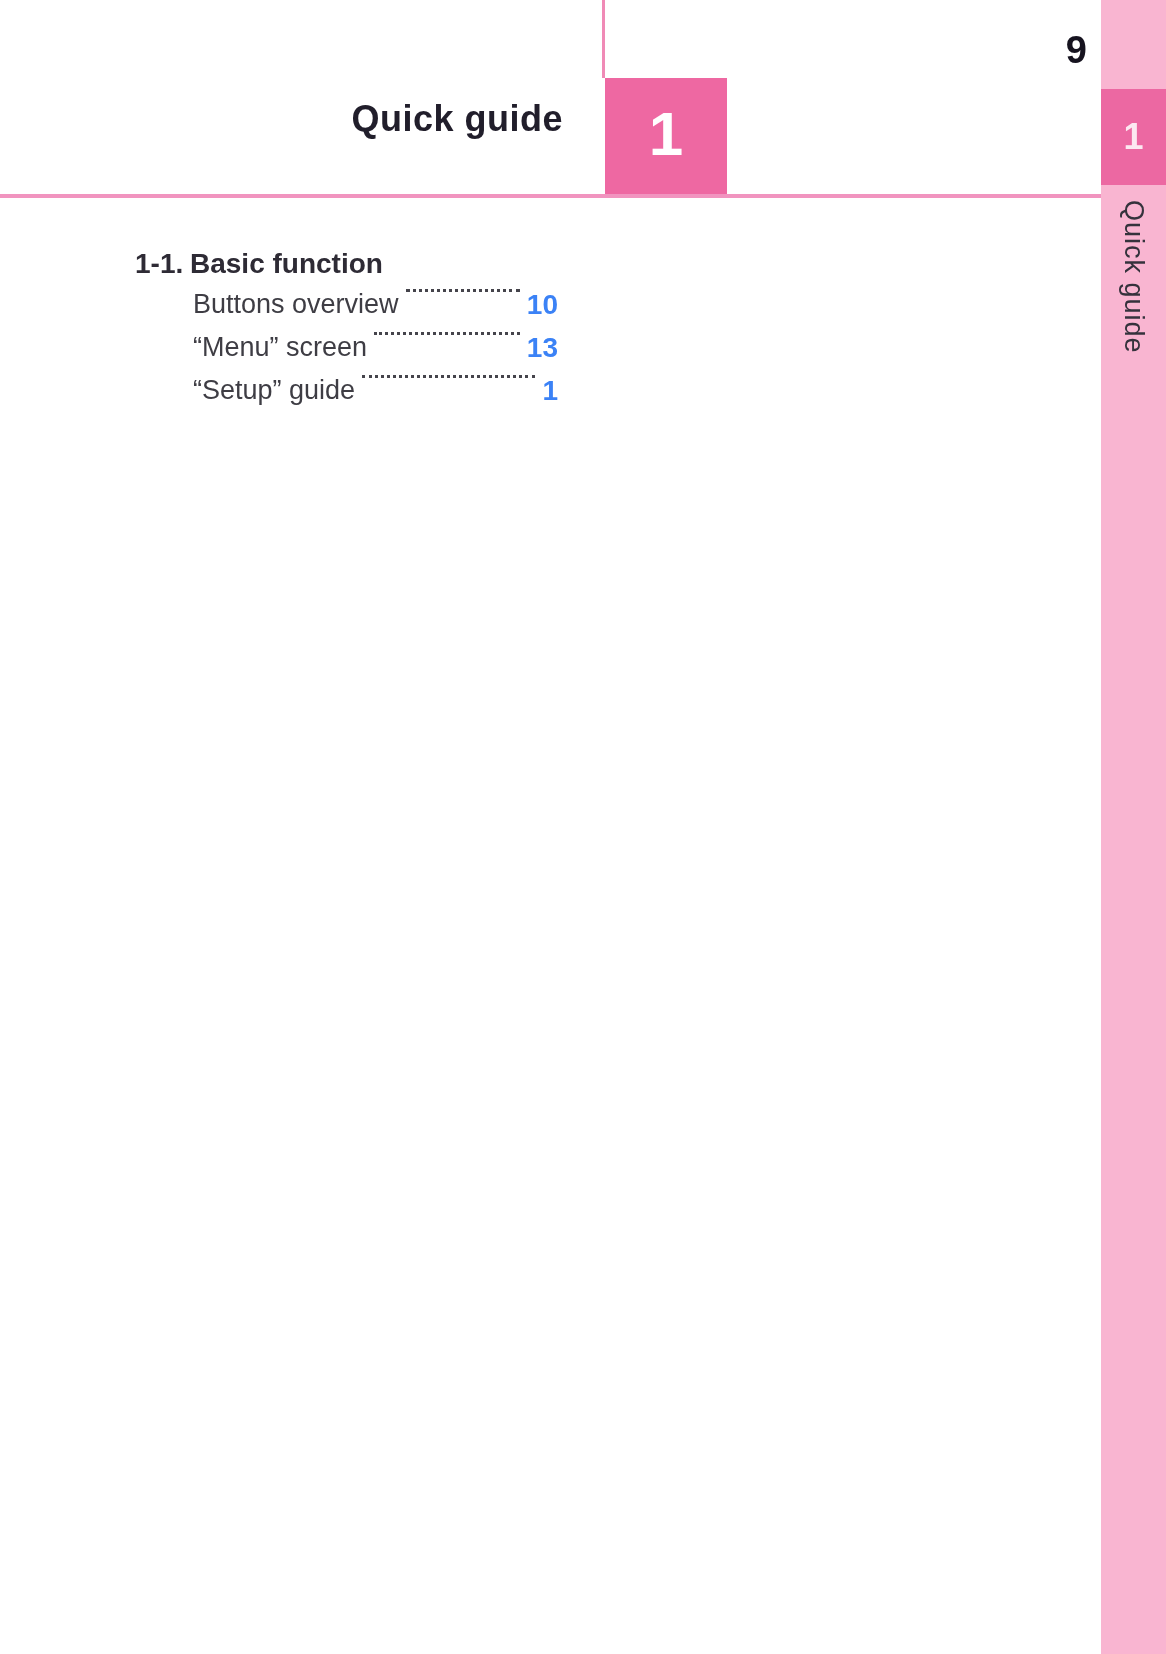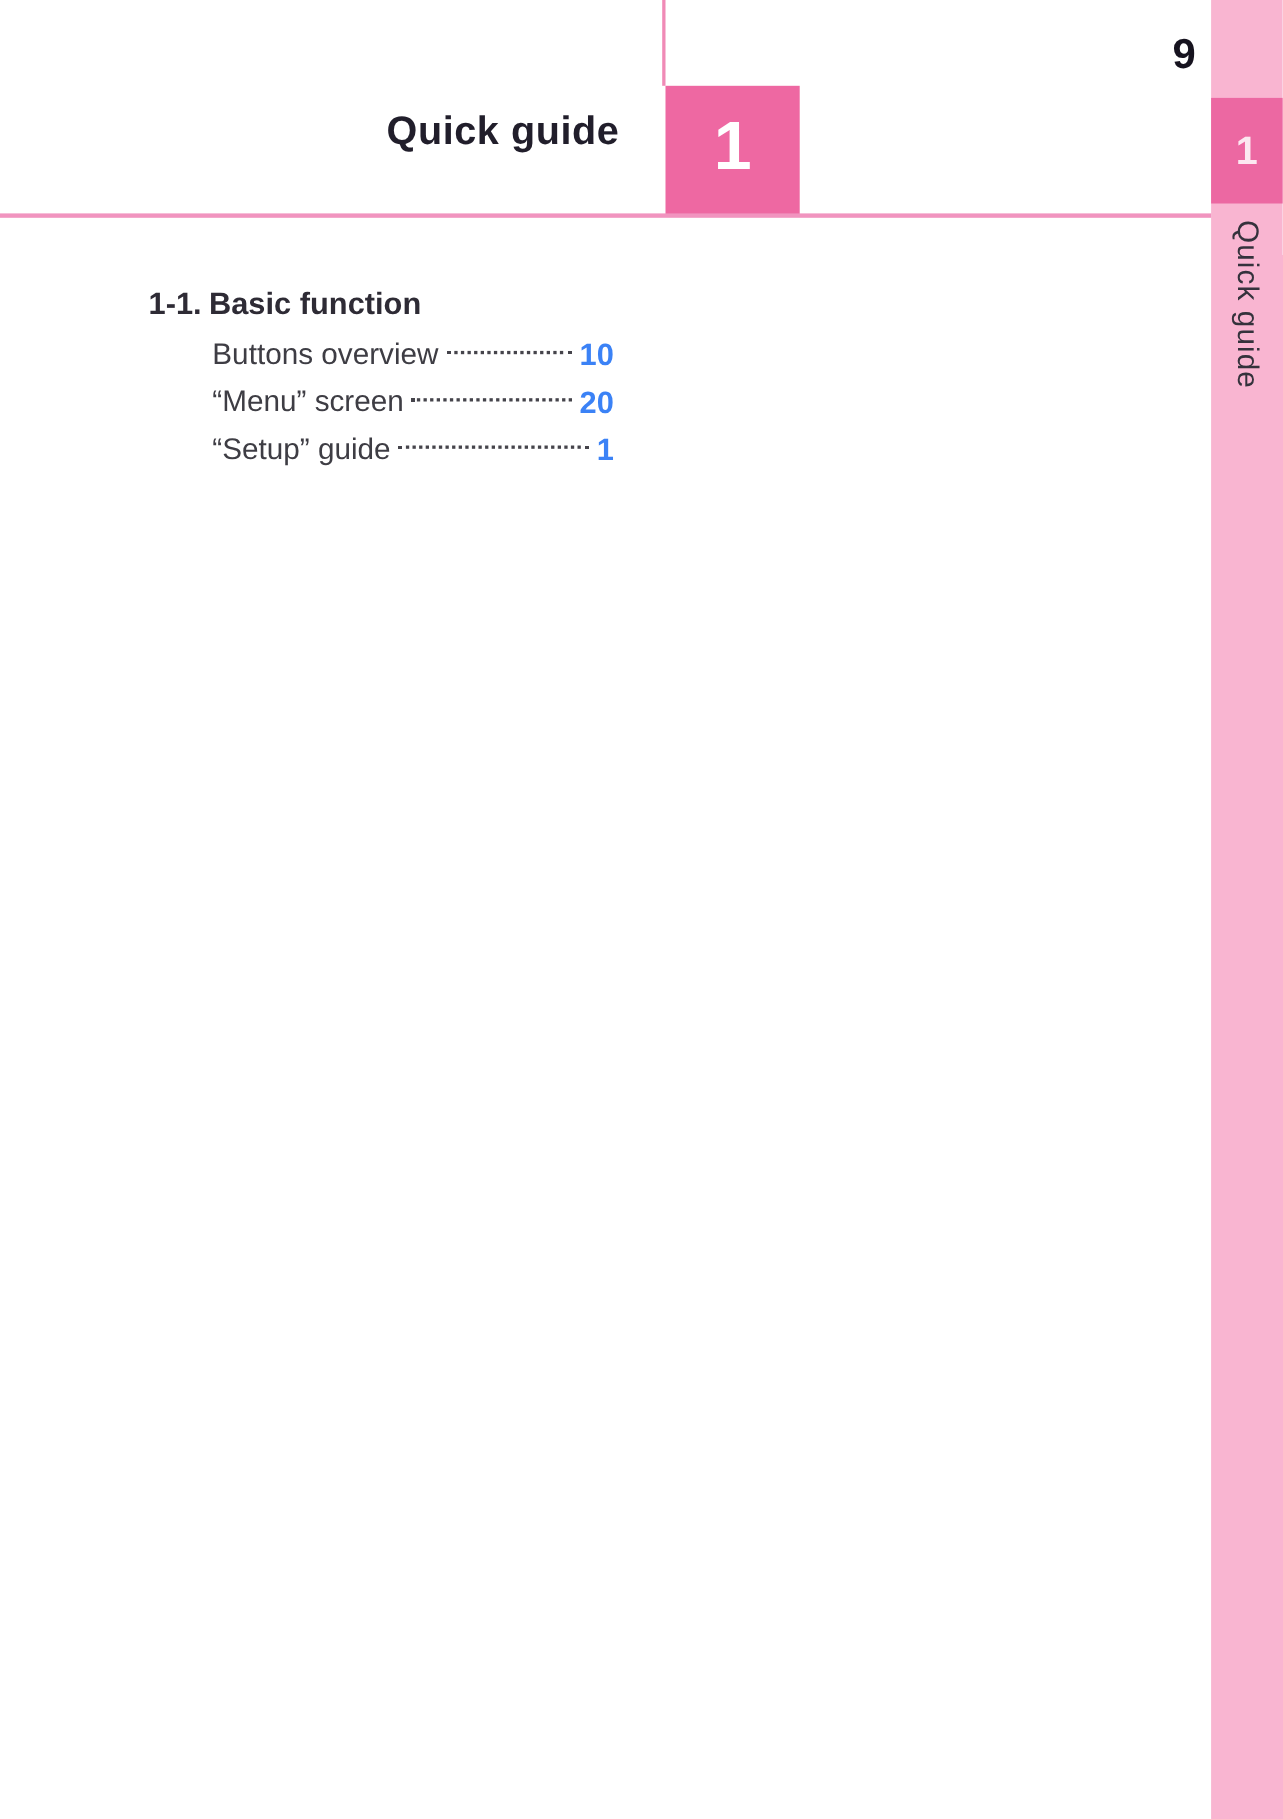--- a/index.html
+++ b/index.html
@@ -95,21 +95,21 @@
     width: 100px;
     text-align: right;
     font-size: 38px;
     font-weight: bold;
     color: #16131f;
   }
 
   
   .toc {
     position: absolute;
-    left: 135px; top: 258px;
+    left: 135px; top: 246px;
     width: 423px;
   }
   .toc-heading {
     display: flex;
     font-size: 28px;
     font-weight: bold;
     color: #2e2b35;
     line-height: 36px;
     white-space: nowrap;
   }
@@ -117,21 +117,21 @@
     width: 55px;
     flex: 0 0 55px;
   }
   .toc-entries {
     margin-left: 58px;
     margin-top: 7px;
     list-style: none;
   }
   .toc-entry {
     display: flex;
-    align-items: center;
+    align-items: flex-start;
     height: 43px;
     font-size: 27px;
     color: #3e3d44;
     white-space: nowrap;
   }
   .toc-entry .leader {
     flex: 1 1 auto;
     border-bottom: 3px dotted #45444b;
     margin: 0 7px 5px 7px;
     min-width: 20px;
@@ -170,21 +170,21 @@
     </div>
     <ul class="toc-entries">
       <li class="toc-entry">
         <span class="entry-label">Buttons overview</span>
         <span class="leader"></span>
         <span class="entry-page">10</span>
       </li>
       <li class="toc-entry">
         <span class="entry-label">“Menu” screen</span>
         <span class="leader"></span>
-        <span class="entry-page">20</span>
+        <span class="entry-page">13</span>
       </li>
       <li class="toc-entry">
         <span class="entry-label">“Setup” guide</span>
         <span class="leader"></span>
         <span class="entry-page">1</span>
       </li>
     </ul>
   </div>
 
 </div>

